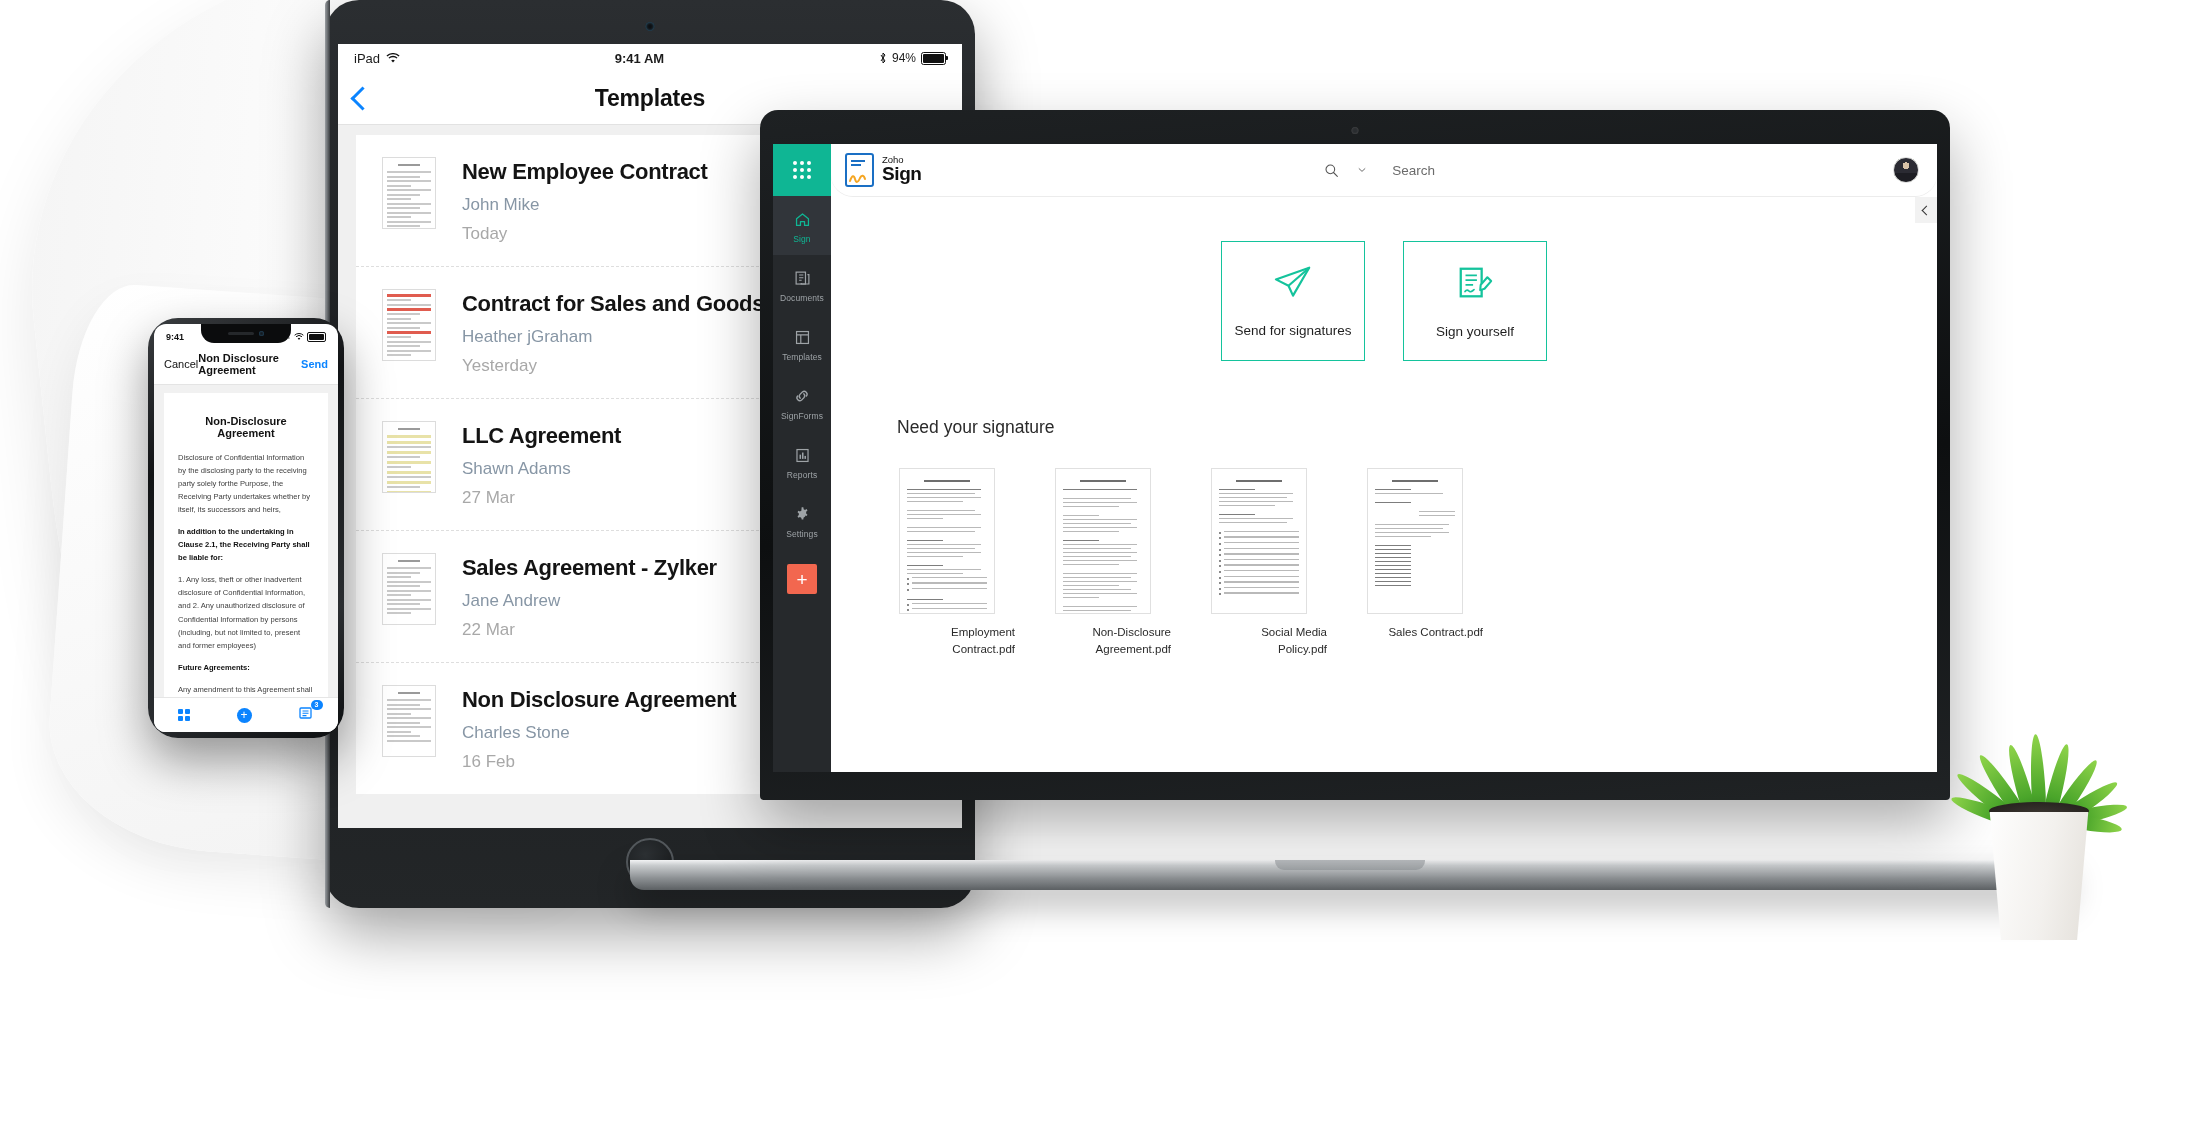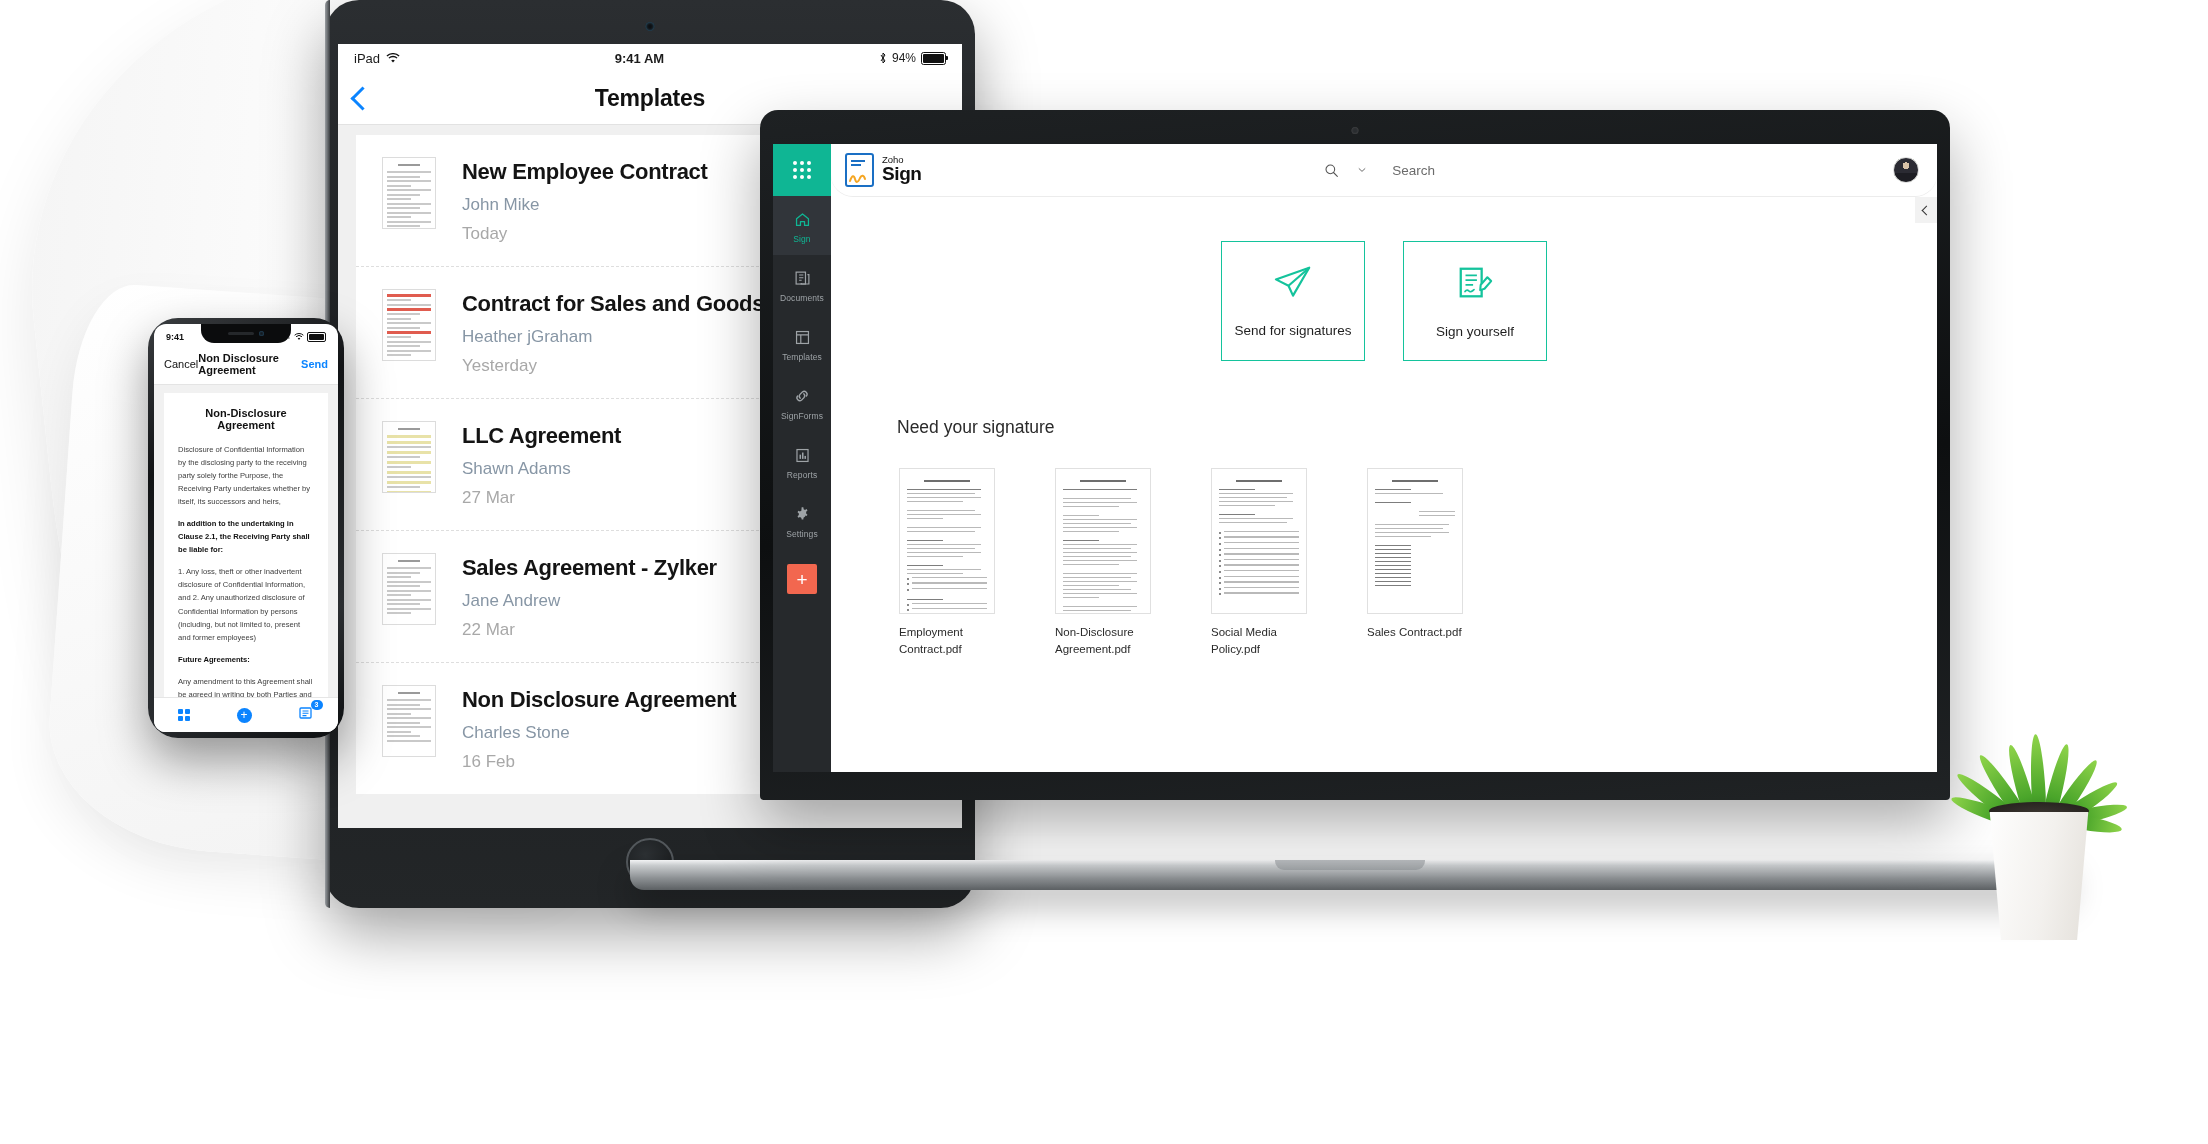--- a/index.html
+++ b/index.html
@@ -153,21 +153,21 @@
   .batt-s::after{content:"";position:absolute;left:1px;top:1px;bottom:1px;right:1px;background:#111;border-radius:1px;}
   .ip-nav {
     display:flex; align-items:center; justify-content:space-between;
     padding: 4px 10px 8px 10px; border-bottom:1px solid #e4e4e4;
   }
   .ip-cancel { font-size:11px; color:#111; }
   .ip-nav-title { font-size: 11px; font-weight:700; color:#111; }
   .ip-send { font-size:11px; color:#0b84ff; font-weight:600;}
   .ip-body { background:#f1f1f1; padding: 8px 0; height: calc(100% - 76px); overflow:hidden;}
   .ip-doc {
-    background:#fff; margin: 0 10px; padding: 12px 14px 14px 14px;
+    background:#fff; margin: 0 10px; padding: 20px 14px 14px 14px;
     min-height: 280px;
   }
   .ip-doc h3 { font-size: 11px; text-align:center; font-weight:600; margin: 2px 0 12px 0; color:#111;}
   .ip-doc p { font-size: 7.6px; line-height: 1.72; color:#3d3d3d; margin: 0 0 9px 0;}
   .ip-doc p.b { font-weight:700; color:#111;}
   .sig-row { display:flex; justify-content:space-between; align-items:flex-end; margin-top: 18px; }
   .sig-mark { position:relative; text-align:center;}
   .sig-mark svg { display:block; margin: 0 auto 1px auto;}
   .ip-tabbar {
     position:absolute; left:0; right:0; bottom:0; height: 34px;
@@ -263,21 +263,21 @@
   .collapse-tab .chev { width:6px;height:6px;border-left:1.6px solid #333;border-bottom:1.6px solid #333; transform:rotate(45deg);}
   .main { flex:1; padding: 44px 0 0 0; overflow:hidden; position:relative;}
   .cards { display:flex; gap: 38px; justify-content:center; }
   .card {
     width: 142px; height: 118px; border:1.5px solid #14c39c; background:#fff;
     display:flex; flex-direction:column; align-items:center; justify-content:center; gap: 22px;
   }
   .card .cap { font-size:13.5px; color:#1f1f1f; }
   .section-title { font-size:17.5px; color:#2a2a2a; margin: 56px 0 0 66px; }
   .docs { display:flex; gap: 40px; margin: 30px 0 0 68px; }
-  .doc { width: 116px; }
+  .doc { width: 116px; text-align: right; }
   .doc-thumb {
     width: 96px; height: 146px; background:#fff; border:1px solid #e0e0e0;
     padding: 8px 7px; box-sizing:border-box; overflow:hidden;
   }
   .d-title { height:2px; background:#6e6e6e; width:58%; margin: 3px auto 7px auto;}
   .d-l { height:1.4px; background:#b9b9b9; margin-bottom:2.6px; }
   .d-l.s70{width:70%}.d-l.s85{width:85%}.d-l.s45{width:45%}.d-l.s92{width:92%}
   .d-l.dark{background:#7d7d7d}
   .d-gap { height:5px;}
   .d-bul { display:flex; gap:3px; align-items:flex-start; margin-bottom:2.6px;}

